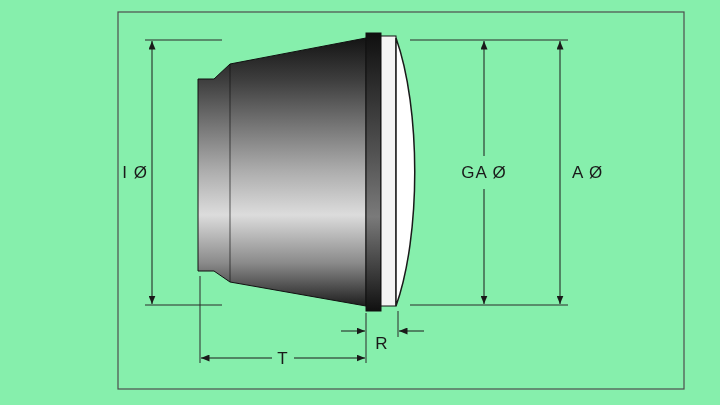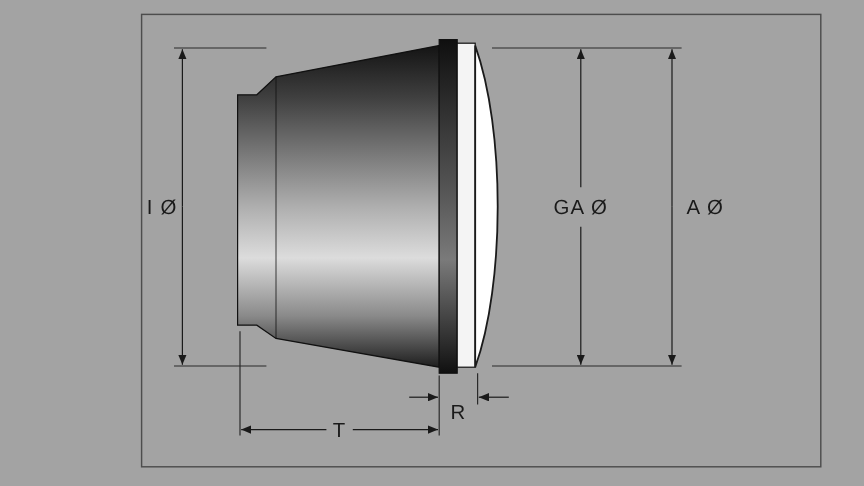--- a/index.html
+++ b/index.html
@@ -5,21 +5,21 @@
   html, body {
     margin: 0;
     padding: 0;
     background: #ffffff;
     font-family: "Liberation Sans", sans-serif;
   }
   .canvas-wrap {
     position: relative;
     width: 720px;
     height: 405px;
-    background: #a3a3a3;
+    background: #86efac;
     overflow: hidden;
   }
   svg { display: block; }
   .dim-label {
     font-family: "Liberation Sans", sans-serif;
     font-size: 17px;
     fill: #1a1a1a;
     letter-spacing: 1px;
   }
   .dim-line {

